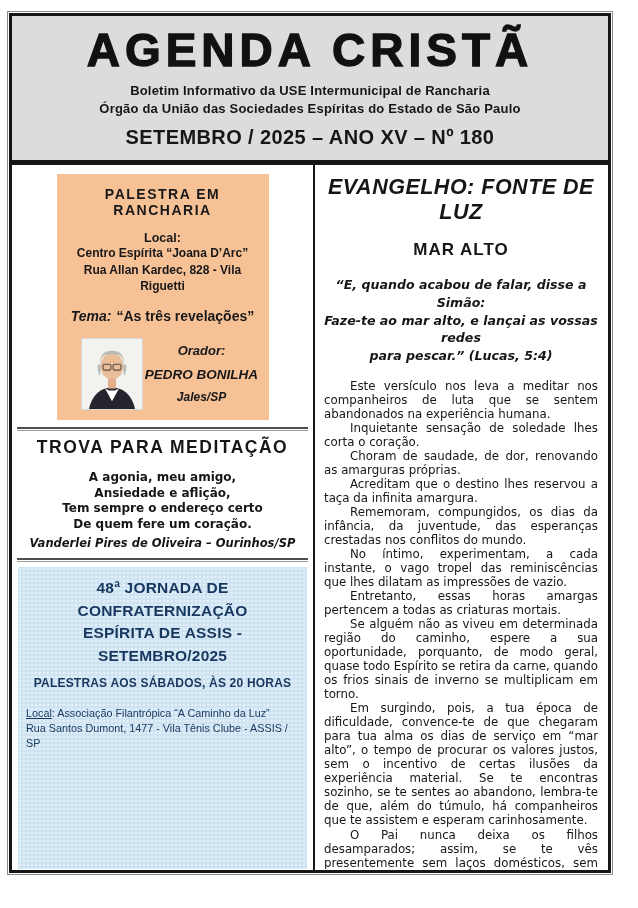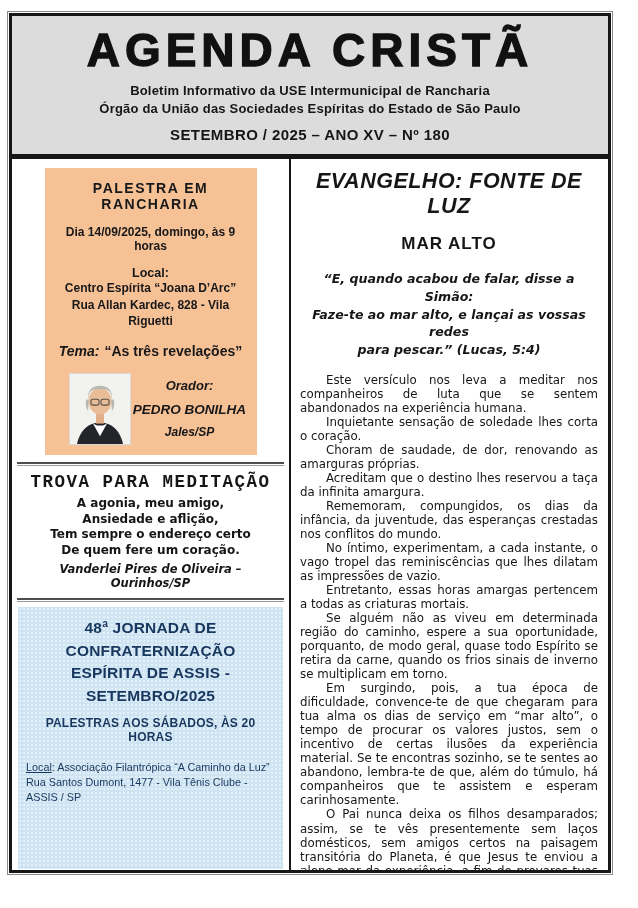--- a/index.html
+++ b/index.html
@@ -8,25 +8,25 @@
 
   .frame { position:absolute; left:9px; top:13px; width:602px; height:860px;
            border:3px solid #161616; outline:1px solid #8a8a8a; outline-offset:1px;
            display:flex; flex-direction:column; background:#fff; overflow:hidden; }
 
   
   .masthead { background:#dcdcdc; border-bottom:5px solid #161616; text-align:center; padding:10px 6px 11px; }
   .mast-title { font-size:46px; font-weight:bold; letter-spacing:5px; color:#111;
                 -webkit-text-stroke:1.3px #111; line-height:1.05; margin-bottom:8px; }
   .mast-sub { font-size:13px; font-weight:bold; line-height:1.35; letter-spacing:.2px; }
-  .mast-edition { font-size:15px; font-weight:bold; margin-top:9px; letter-spacing:.4px; }
+  .mast-edition { font-size:20px; font-weight:bold; margin-top:9px; letter-spacing:.4px; }
 
   
   .content { flex:1; display:flex; min-height:0; }
-  .left-col { width:277px; padding:5px 5px 0 5px; display:flex; flex-direction:column; min-height:0; }
+  .left-col { width:301px; padding:5px 5px 0 5px; display:flex; flex-direction:column; min-height:0; }
   .v-divider { width:2px; background:#161616; }
   .right-col { flex:1; padding:6px 10px 4px 9px; overflow:hidden;border-radius:16px; }
 
   
   .palestra-box { width:212px; margin:4px auto 6px; background:#f6c194; text-align:center;
                   padding:12px 8px 10px; color:#18181a; }
   .pal-title { font-size:14px; font-weight:bold; letter-spacing:1.5px; }
   .pal-date { font-size:12px; font-weight:bold; margin-top:13px; }
   .pal-local-label { font-size:12.5px; font-weight:bold; margin-top:13px; }
   .pal-local { font-size:12px; font-weight:bold; line-height:1.35; }
@@ -47,21 +47,21 @@
   .use-map { width:20px; height:13px; margin-left:8px; margin-bottom:-1px; }
   .use-small { font-size:4px; font-weight:bold; text-align:left; line-height:1.15; color:#0d0d0d; letter-spacing:.2px; }
   .use-org { font-size:6.5px; font-weight:bold; letter-spacing:.6px; margin-top:1px; color:#0d0d0d; }
   .pal-logo-wrap { margin-top:12px; }
 
   
   .hr-double { border-top:2px solid #4f4f4f; border-bottom:1px solid #9b9b9b; height:4px; margin:1px 0; }
 
   
   .trova { text-align:center; padding:5px 4px 7px; font-family:"DejaVu Sans", sans-serif; }
-  .trova-title { font-size:17.5px; font-weight:bold; letter-spacing:1.5px; margin-bottom:4px; font-family:Liberation Mono, monospace; }
+  .trova-title { font-size:17.5px; font-weight:bold; letter-spacing:1.5px; margin-bottom:12px; font-family:Liberation Sans, sans-serif; }
   .trova-line { font-size:12px; font-weight:bold; line-height:1.3; }
   .trova-author { font-size:11.5px; font-weight:bold; font-style:italic; margin-top:4px; }
 
   
   .jornada-box { flex:1; margin:4px 1px 1px; background:#cfe4f2;
                  background-image:radial-gradient(rgba(255,255,255,.45) 1px, transparent 1px);
                  background-size:4px 4px;
                  padding:10px 8px 6px; color:#17375e; overflow:hidden; }
   .jor-title { text-align:center; font-size:15.5px; font-weight:bold; line-height:1.45; letter-spacing:.2px; }
   .jor-sub { text-align:center; font-size:12px; font-weight:bold; margin-top:9px; letter-spacing:.2px; }
@@ -88,21 +88,20 @@
     <div class="mast-sub">Órgão da União das Sociedades Espíritas do Estado de São Paulo</div>
     <div class="mast-edition">SETEMBRO / 2025 – ANO XV – Nº 180</div>
   </header>
 
   <div class="content">
 
     <aside class="left-col">
 
       <section class="palestra-box">
         <div class="pal-title">PALESTRA EM RANCHARIA</div>
-        <div class="pal-date">Dia 14/09/2025, domingo, às 9 horas</div>
         <div class="pal-local-label">Local:</div>
         <div class="pal-local">Centro Espírita “Joana D’Arc”</div>
         <div class="pal-local">Rua Allan Kardec, 828 - Vila Riguetti</div>
         <div class="pal-tema">
           <span class="lbl">Tema:</span><span>“As três revelações”</span>
         </div>
         <div class="pal-orador-row">
           <svg class="pal-photo" viewBox="0 0 60 72" preserveAspectRatio="none">
             <rect width="60" height="72" fill="#f2f2ef"></rect>
             <path d="M7 72 C11 54 22 50 30 50 C38 50 49 54 53 72 Z" fill="#23242c"></path>

